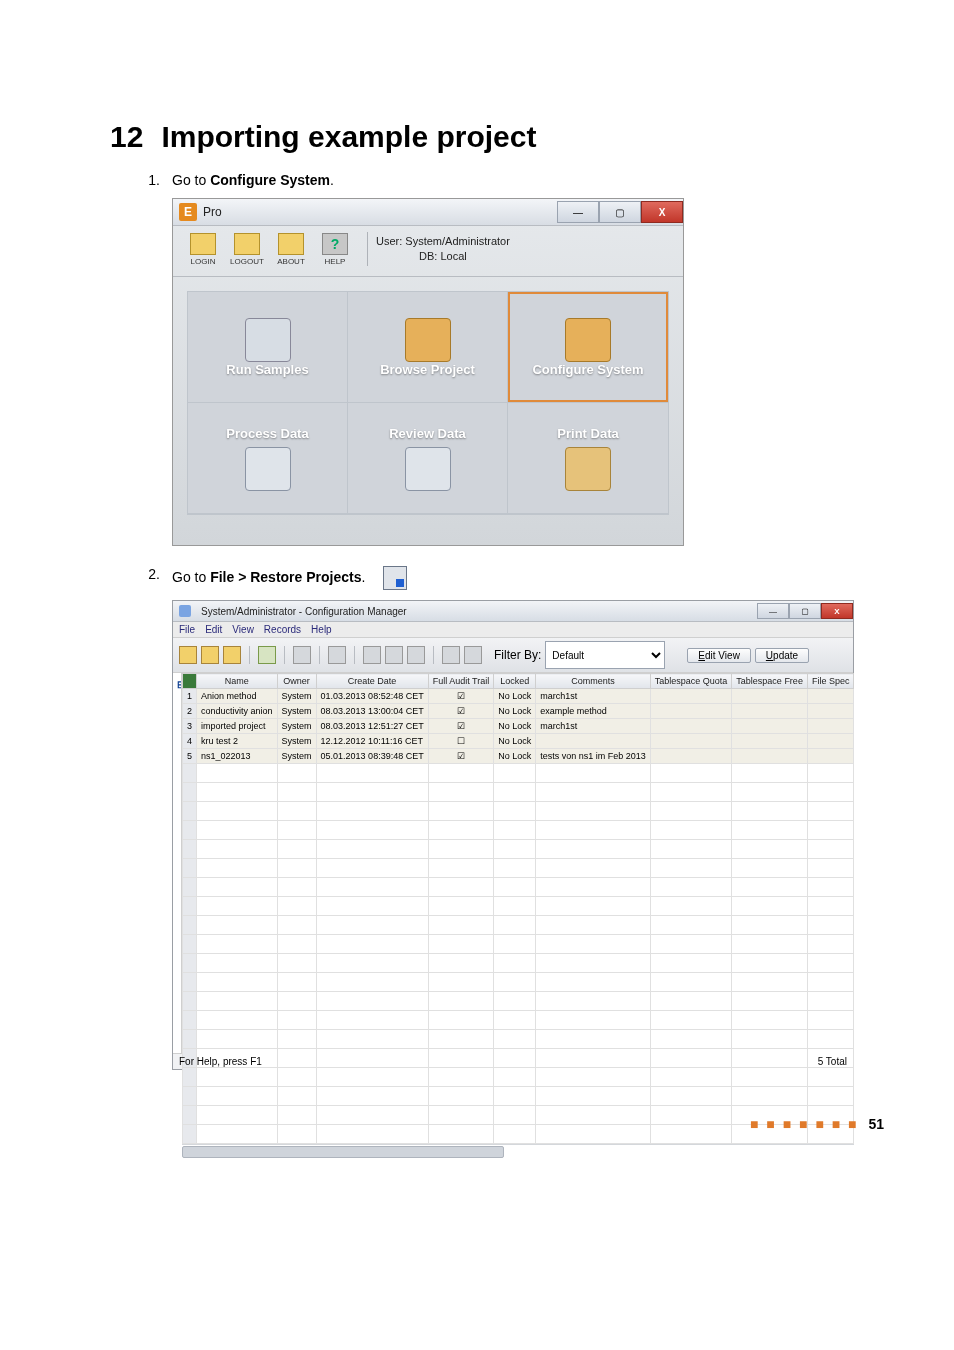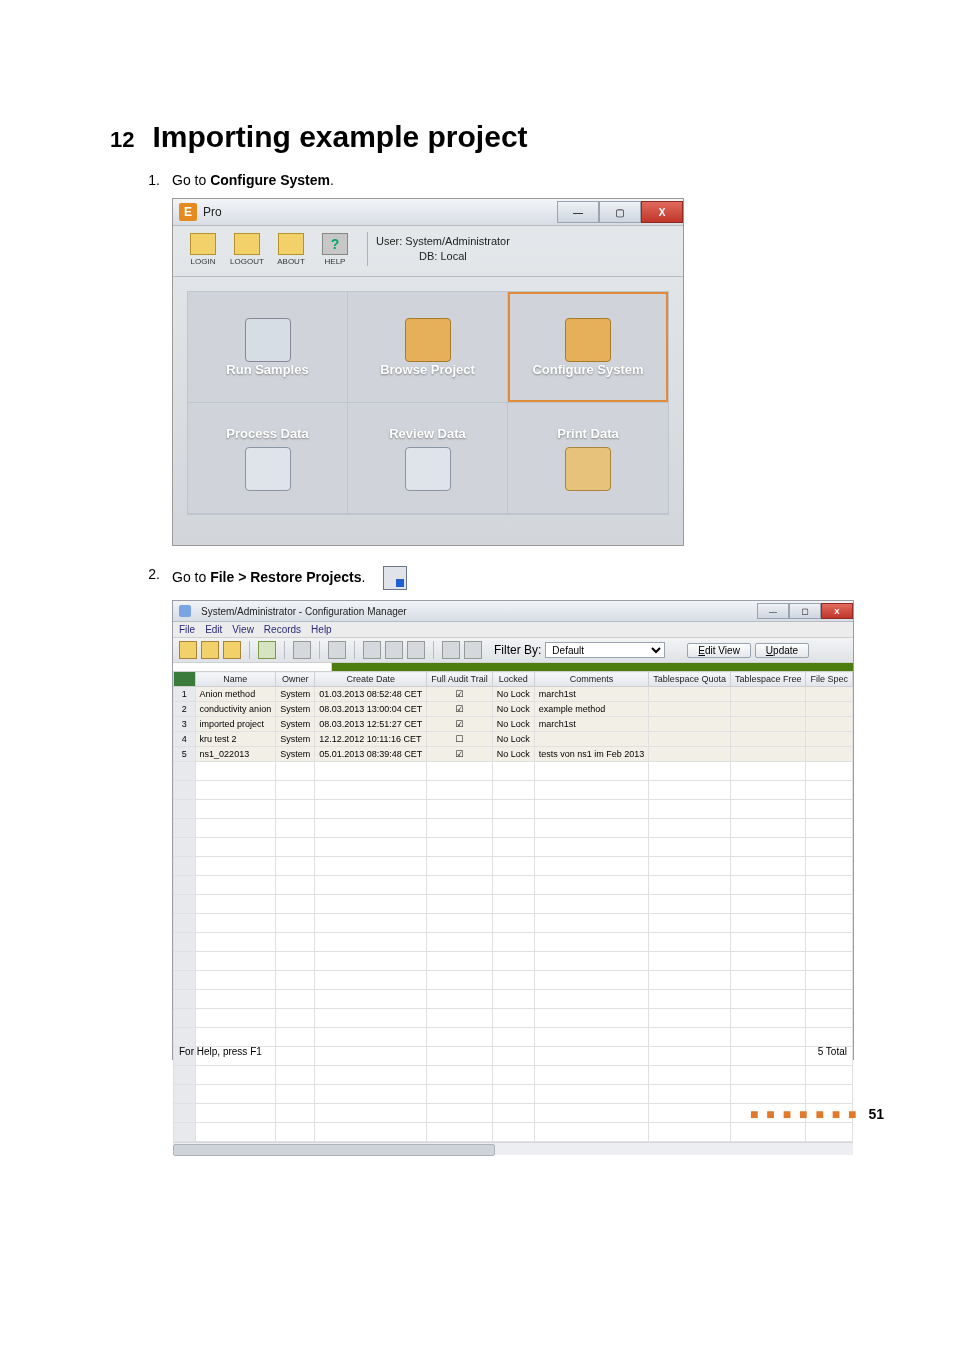--- a/index.html
+++ b/index.html
@@ -8,21 +8,21 @@
     font-family: Arial, Helvetica, sans-serif;
     background: #fff;
     width: 954px;
   }
   .page {
     padding: 120px 70px 40px 110px;
     box-sizing: border-box;
     width: 954px;
   }
   .h1-row { display: flex; align-items: baseline; margin-bottom: 18px; }
-  .h1-num { font-size: 22px; font-weight: bold; margin-right: 18px; }
+  .h1-num { font-size: 30px; font-weight: bold; margin-right: 18px; }
   .h1-title { font-size: 30px; font-weight: bold; }
   .step-row { display: flex; margin: 10px 0 10px 20px; font-size: 14px; }
   .step-num { width: 30px; flex-shrink: 0; text-align: right; margin-right: 12px; }
   .step-text { }
   .step-text b { font-weight: bold; }
 
   
   .shot1 {
     width: 510px; margin: 6px 0 20px 62px;
     border: 1px solid #999;
@@ -93,21 +93,21 @@
   }
   .inline-icon::after{
     content:""; position:absolute; right:2px; bottom:2px; width:8px; height:8px;
     background:#1f5fd1;
   }
 
   
   .shot2 {
     width: 680px; margin: 8px 0 16px 62px;
     border:1px solid #9a9ea4;
-    background:#4d7c0f;
+    background:#ef4444;
     font-size:10px;
   }
   .s2-titlebar{
     height:20px; display:flex; align-items:center;
     background:linear-gradient(#f2f4f7,#d7dde5);
     border-bottom:1px solid #b8bcc2;
   }
   .s2-titlebar .tb-title{ font-size:10px; margin-left:4px; }
   .s2-titlebar .tb-btn{ width:30px; height:14px; font-size:8px; }
   .s2-menus{ display:flex; gap:10px; padding:2px 6px; font-size:10px; color:#2a2a7a; background:#ececec; border-bottom:1px solid #cfcfcf; }
@@ -115,28 +115,28 @@
     display:flex; align-items:center; gap:4px; padding:3px 6px;
     background:linear-gradient(#f2f3f5,#dfe2e6);
     border-bottom:1px solid #cfcfcf;
   }
   .s2-ico{ width:16px; height:16px; background:#f2d06a; border:1px solid #a8843a; }
   .s2-ico.db{ background:#d7e4c2; border-color:#7a9a4a; }
   .s2-ico.grey{ background:#d5d8dc; border-color:#999; }
   .s2-vdiv{ width:1px; height:18px; background:#b8bcc2; margin:0 4px; }
   .s2-filter-label{ font-size:12px; margin-left:8px; }
   .s2-select{
-    min-width:120px; height:16px; font-size:10px; border:1px solid #9aa3b0;
+    min-width:120px; height:28px; font-size:10px; border:1px solid #9aa3b0;
     background:#fff; padding:0 2px;
   }
   .s2-btn{
     font-size:10px; padding:1px 10px; border:1px solid #9aa3b0;
     background:linear-gradient(#fdfdfd,#e4e7ec); border-radius:2px;
   }
-  .s2-body{ display:flex; height:380px;flex-direction:column; }
+  .s2-body{ display:flex; height:380px; }
   .s2-tree{
     width:150px; border-right:1px solid #cfcfcf; background:#fff;
     padding:4px 4px; overflow:hidden;
   }
   .tree-node{ font-size:10px; color:#0b3d91; line-height:1.5; white-space:nowrap; }
   .tree-node.root{ font-weight:bold; }
   .tree-indent1{ padding-left:14px; }
 
   .s2-tablewrap{ flex:1; display:flex; flex-direction:column; background:#fff; }
   .s2-table{ border-collapse:collapse; width:100%; font-size:9px; }

